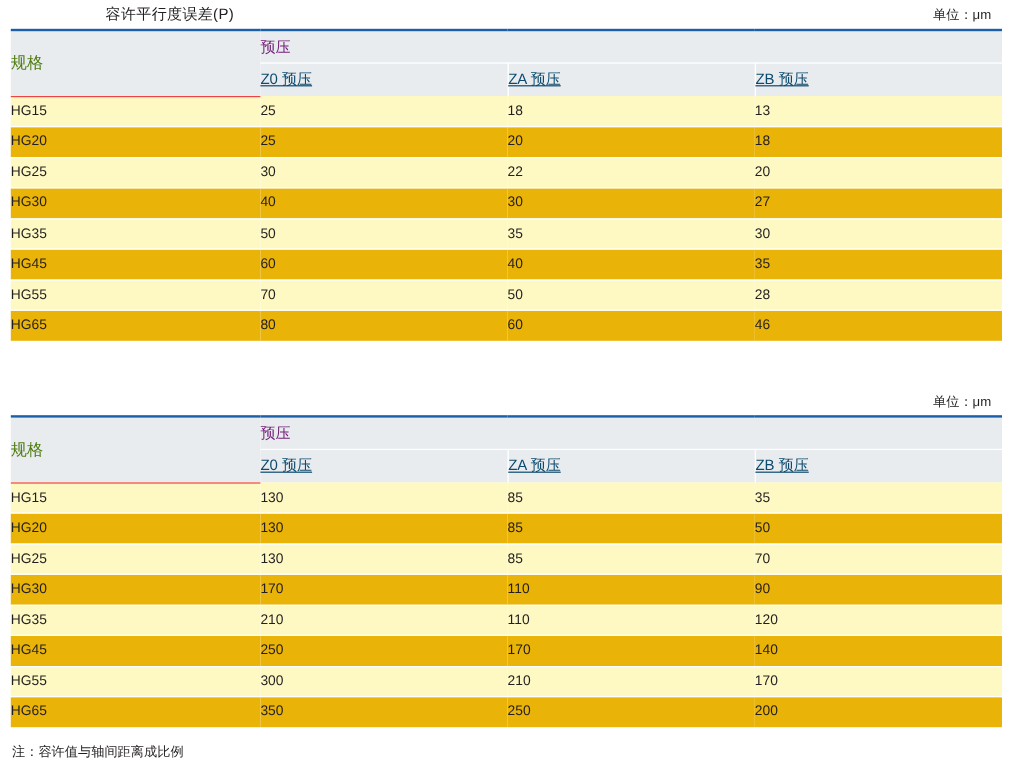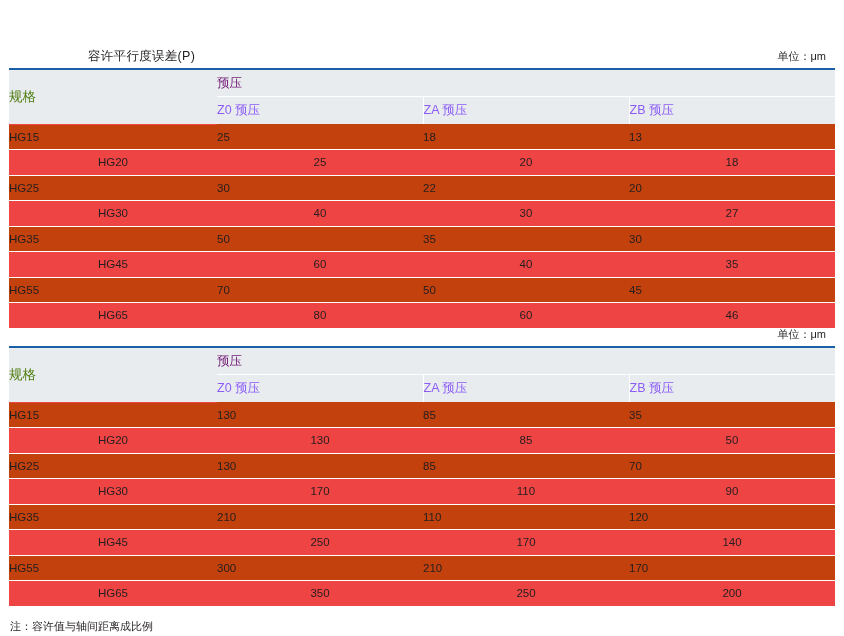--- a/index.html
+++ b/index.html
@@ -21,21 +21,21 @@
     height: 636px;
     box-sizing: border-box;
   }
 
   
   .block {
     position: absolute;
     left: 0;
     width: 844px;
   }
-  .block-1 { top: 0; margin-top: 44px; }
+  .block-1 { top: 0; }
   .block-2 { top: 322px; }
 
   .block-head {
     position: relative;
     height: 24px;
   }
   .block-title {
     position: absolute;
     left: 88px;
     top: 4px;
@@ -78,41 +78,42 @@
     vertical-align: middle;
     border-bottom: 1px solid #ef4444;
   }
   .hdr-pre {
     color: #701a75;
     font-size: 12.5px;
     padding-left: 10px;
     border-bottom: 1px solid #ffffff;
   }
   .hdr-sub {
-    color: #8b5cf6;
+    color: #0c4a6e;
     font-size: 12.5px;
     padding-left: 10px;
     border-left: 1px solid #ffffff;
+    text-decoration: underline;
   }
   .hdr-row2 td.hdr-sub:first-child { border-left: none; }
 
   .hdr-rule-top {
     border-top: 2px solid #1b5fa8;
   }
 
   
   tbody tr td {
     height: 24.5px;
     font-size: 11.5px;
     color: #231f20;
     padding-left: 10px;
     border-bottom: 1px solid #ffffff;
   }
-  tbody tr.odd td { background: #c2410c; }
-  tbody tr.even td { background: #ef4444; text-align: center; }
+  tbody tr.odd td { background: #fef9c3; }
+  tbody tr.even td { background: #eab308; }
   tbody tr:last-child td { border-bottom: none; }
 
   .col-spec { width: 208px; }
   .col-val  { width: 206px; }
 
   .note {
     position: absolute;
     left: 10px;
     top: 619px;
     font-size: 11px;
@@ -181,21 +182,21 @@
         <tr class="even">
           <td>HG45</td>
           <td>60</td>
           <td>40</td>
           <td>35</td>
         </tr>
         <tr class="odd">
           <td>HG55</td>
           <td>70</td>
           <td>50</td>
-          <td>45</td>
+          <td>28</td>
         </tr>
         <tr class="even">
           <td>HG65</td>
           <td>80</td>
           <td>60</td>
           <td>46</td>
         </tr>
       </tbody>
     </table>
   </div>

